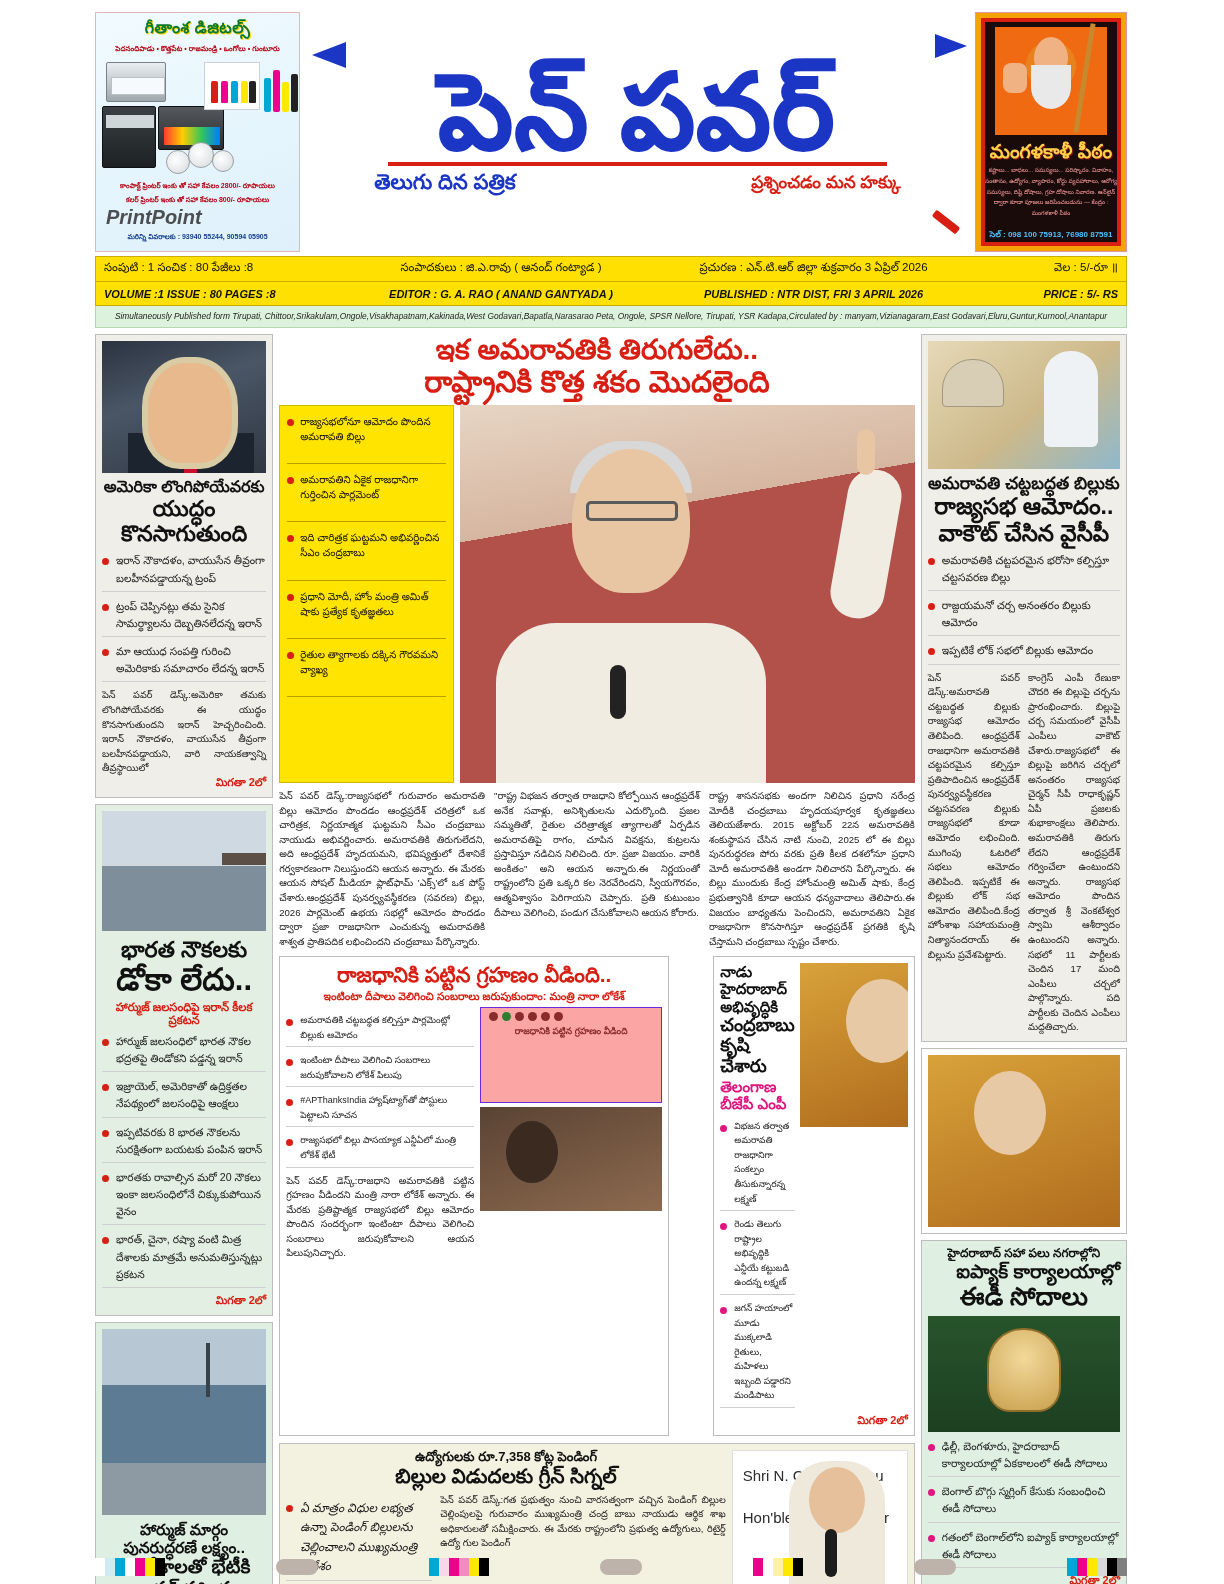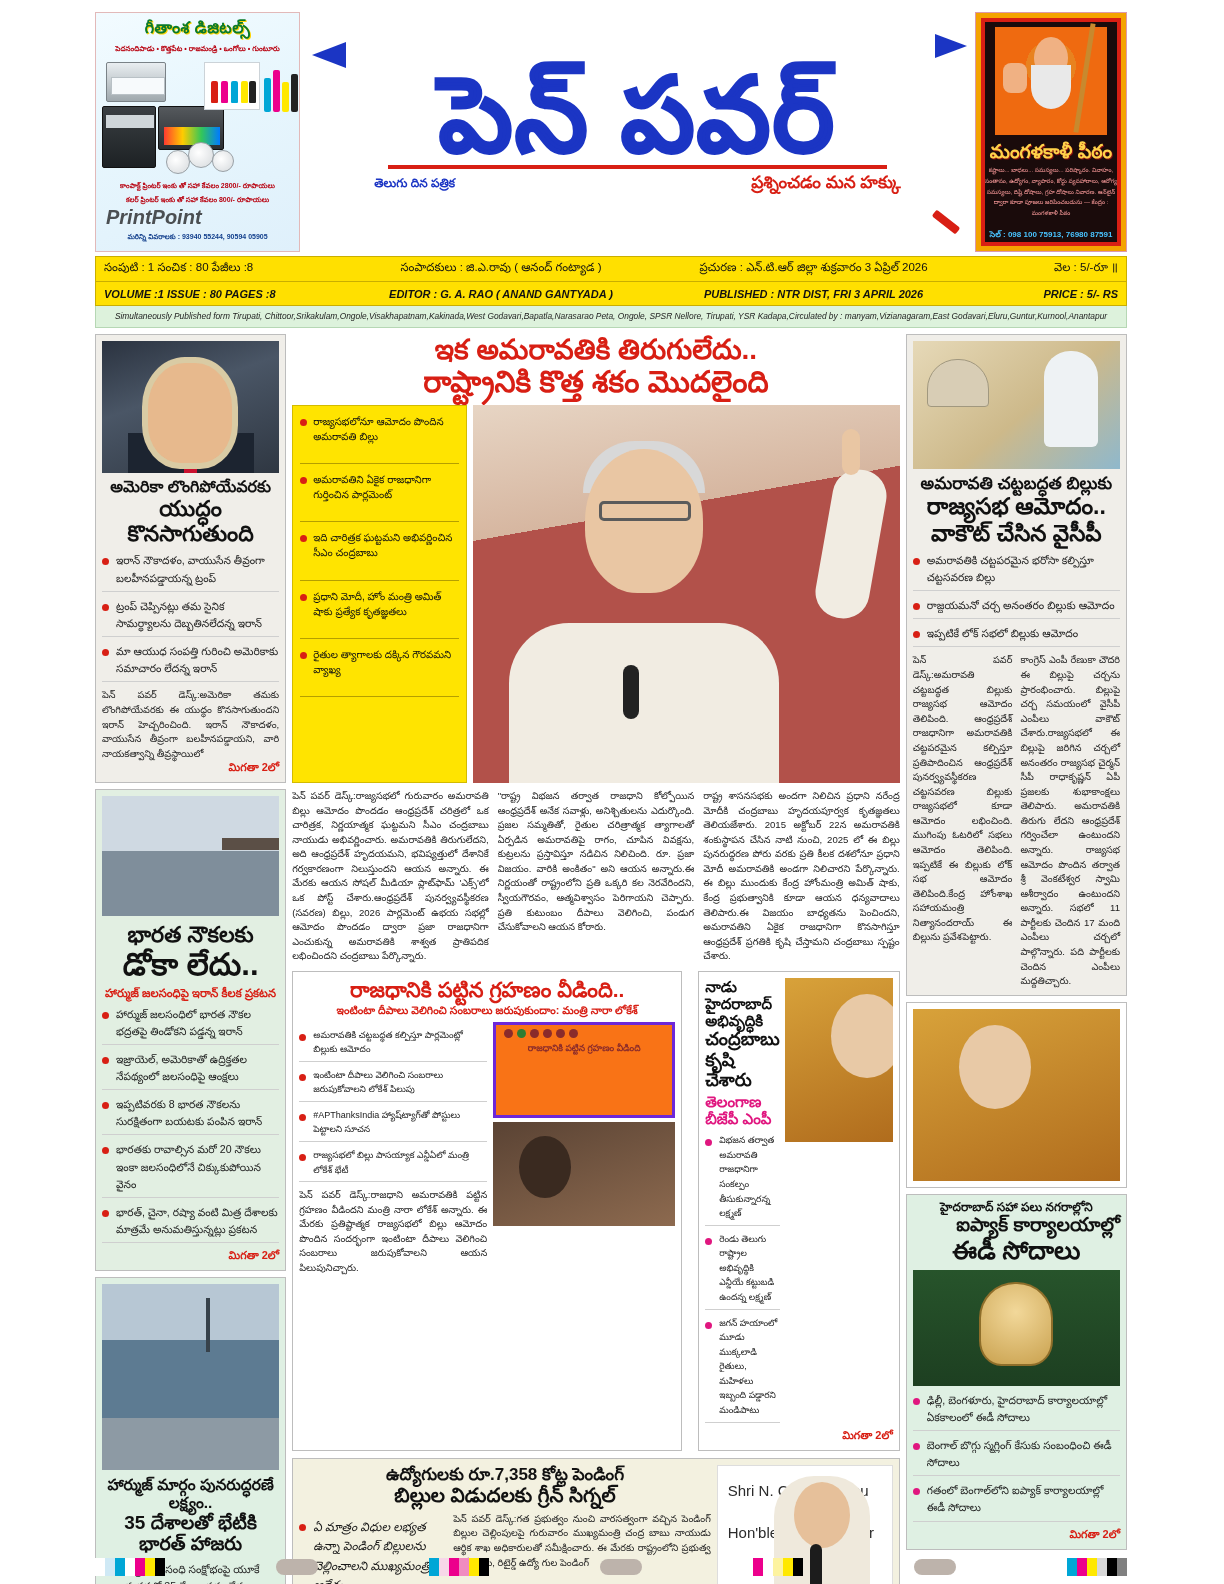--- a/index.html
+++ b/index.html
@@ -35,21 +35,21 @@
   .ad-left .ad-price { text-align:center; font-size:7px; color:#b8000f; font-weight:bold; line-height:1.7; margin-top:2px;}
   .ad-left .ad-logo { font-size:20px; font-weight:bold; color:#4b4f52; font-style:italic; margin-left:6px; }
   .ad-left .ad-phone { text-align:center; font-size:7px; color:#123f8c; font-weight:bold; margin-top:4px;}
 
   .nameplate { flex:1; position:relative; display:flex; flex-direction:column; justify-content:center; align-items:center; }
   .np-title { font-size: 104px; line-height:.92; font-weight:bold; color:#1b35c4;
               -webkit-text-stroke: 2px #1b35c4; letter-spacing:2px; text-align:center;
               text-shadow: 0 0 0 #fff; }
   .np-rule { width:74%; height:4px; background:#d81f14; margin:2px 0 4px 0; }
   .np-taglines { width:78%; display:flex; justify-content:space-between; align-items:center; }
-  .np-tag-l { color:#1b35c4; font-size:12px; font-weight:bold; }
+  .np-tag-l { color:#1b35c4; font-size:21px; font-weight:bold; }
   .np-tag-r { color:#d81f14; font-size:17px; font-weight:bold; }
   .nib { position:absolute; width:0;height:0; }
   .nib-l { left:12px; top:30px; border-top:13px solid transparent; border-bottom:13px solid transparent; border-right:34px solid #1b35c4; }
   .nib-r { right:8px; top:22px; border-top:12px solid transparent; border-bottom:12px solid transparent; border-left:32px solid #1b35c4; }
   .pen-red { position:absolute; right:14px; bottom:26px; width:30px; height:8px; background:#d81f14;
              transform:rotate(38deg); border-radius:2px; }
 
   .ad-right { width: 152px; border:1px solid #d9a; background:#1a0b0b; position:relative; overflow:hidden;
               padding:4px; }
   .ad-right .frame { position:absolute; inset:0; border:5px solid #f4a300; }
@@ -138,21 +138,21 @@
 
   .panel { border:1px solid #bdbdbd; padding:6px; }
   .panel-grey { background:#f0eee9; }
   .panel-cream { background:#f3f1e0; }
   .panel-mint { background:#e2efe2; }
   .panel-mint2 { background:#dff0e3; }
   .panel-white { background:#fff; }
 
   .jump { color:#d81f14; font-weight:bold; font-size:11px; text-align:right; }
 
-  .ad-strip { height:96px; background:#f97316; border:3px solid #6d28d9; position:relative; overflow:hidden; }
+  .ad-strip { height:96px; background:#fca5a5; border:1px solid #6d28d9; position:relative; overflow:hidden; }
   .ad-strip .amh { position:absolute; left:0; right:0; top:6px; text-align:center; font-size:9px; color:#8a2b2b; font-weight:bold;}
   .ad-strip .dots{position:absolute;left:8px;top:4px;display:flex;gap:4px;}
   .ad-strip .dots i{width:9px;height:9px;border-radius:50%;display:block;}
 
   .cbn-card { background:#fff; border:1px solid #ddd; position:relative; overflow:hidden; height:150px; }
   .cbn-card .ln1{position:absolute;left:10px;top:16px;font-size:15px;color:#2b2b2b;}
   .cbn-card .ln2{position:absolute;left:10px;top:58px;font-size:15px;color:#2b2b2b;}
   .cbn-card .figure{position:absolute;left:56px;top:10px;width:96px;height:140px;background:#efe9dc;border-radius:40px 40px 0 0;}
   .cbn-card .figure:after{content:"";position:absolute;left:20px;top:6px;width:56px;height:66px;border-radius:50%;background:#e6c09a;}
   .cbn-card .fmic{position:absolute;left:92px;top:78px;width:12px;height:48px;border-radius:6px;background:#1c1c1c;}
@@ -350,42 +350,42 @@
                   <i style="background:#8a2b2b;"></i>
                       <i style="background:#8a2b2b;"></i>
                 </div>
                 <div class="amh" style="top:18px;">రాజధానికి పట్టిన గ్రహణం వీడింది</div>
               </div>
               <div class="photo ph-lokesh" style="margin-top:4px;"></div>
             </div>
           </div>
         </div>
 
-        <div class="panel panel-white" style="flex:1;">
+        <div class="panel panel-white" style="flex:1;margin-left:28px;">
           <div style="display:flex;gap:5px;">
             <div style="flex:1;">
               <div class="hl-black" style="font-size:15px;">నాడు హైదరాబాద్ అభివృద్ధికి</div>
               <div class="hl-black" style="font-size:18px;">చంద్రబాబు కృషి చేశారు</div>
               <div class="hl-pink" style="font-size:15px;margin:2px 0 4px;">తెలంగాణ బీజేపీ ఎంపీ</div>
               <ul class="bullets pink">
                 <li style="font-size:9px;">విభజన తర్వాత అమరావతి రాజధానిగా సంకల్పం తీసుకున్నారన్న లక్ష్మణ్</li>
                 <li style="font-size:9px;">రెండు తెలుగు రాష్ట్రాల అభివృద్ధికి ఎన్డీయే కట్టుబడి ఉందన్న లక్ష్మణ్</li>
                 <li style="font-size:9px;">జగన్ హయాంలో మూడు ముక్కలాడి రైతులు, మహిళలు ఇబ్బంది పడ్డారని మండిపాటు</li>
               </ul>
             </div>
             <div class="photo ph-bandi" style="width:108px;"></div>
           </div>
           <div class="jump">మిగతా 2లో</div>
         </div>
       </div>
 
       <div class="panel panel-cream" style="margin-top:7px;">
         <div style="display:flex;gap:6px;">
           <div style="flex:1;">
-            <div class="hl-black" style="font-size:17px;text-align:center;">ఉద్యోగులకు రూ.7,358 కోట్ల పెండింగ్</div>
+            <div class="hl-black" style="font-size:13px;text-align:center;">ఉద్యోగులకు రూ.7,358 కోట్ల పెండింగ్</div>
             <div class="hl-black" style="font-size:20px;text-align:center;margin-bottom:5px;">బిల్లుల విడుదలకు గ్రీన్ సిగ్నల్</div>
             <div style="display:flex;gap:8px;">
               <ul class="bullets" style="width:146px;">
                 <li style="font-size:12px;font-style:italic;">ఏ మాత్రం విధుల లభ్యత ఉన్నా పెండింగ్ బిల్లులను చెల్లించాలని ముఖ్యమంత్రి ఆదేశం</li>
                 <li style="font-size:8.6px;">బిల్లుల చెల్లింపుల్లో చిన్న కాంట్రాక్టర్లకు పెద్ద పీట వేయాలని ముఖ్యమంత్రి సూచన</li>
 
               </ul>
               <div class="body-text" style="flex:1;">పెన్ పవర్ డెస్క్:గత ప్రభుత్వం నుంచి వారసత్వంగా వచ్చిన పెండింగ్ బిల్లుల చెల్లింపులపై గురువారం ముఖ్యమంత్రి చంద్ర బాబు నాయుడు ఆర్థిక శాఖ అధికారులతో సమీక్షించారు. ఈ మేరకు రాష్ట్రంలోని ప్రభుత్వ ఉద్యోగులు, రిటైర్డ్ ఉద్యో గుల పెండింగ్</div>
             </div>
 

